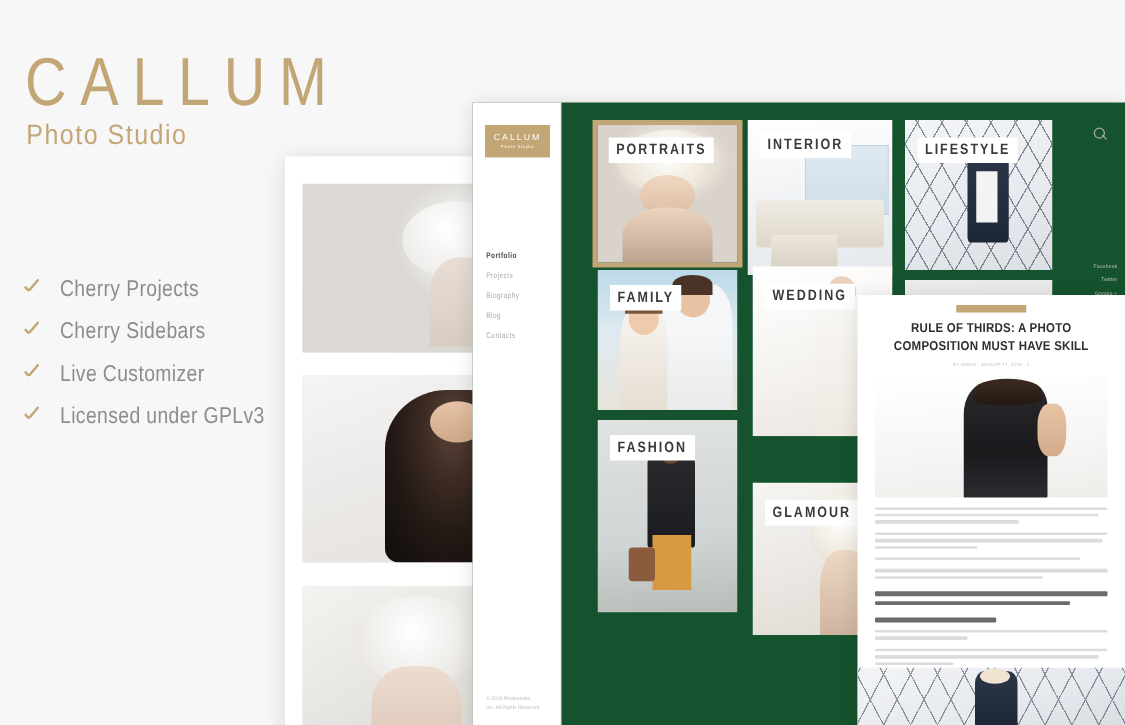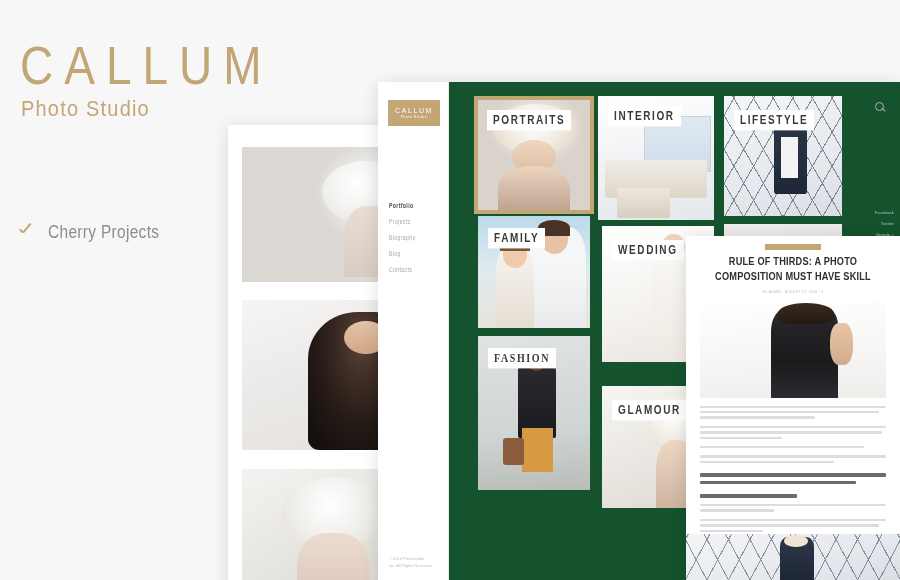--- a/index.html
+++ b/index.html
@@ -102,20 +102,32 @@
 <div class="stage">
 
   <div class="promo">
     <div class="brand-title">CALLUM</div>
     <div class="brand-sub">Photo Studio</div>
 
     <ul class="features">
       <li>
         <span class="tick"></span>
         <span class="feat-label">Cherry Projects</span>
+      </li>
+      <li>
+        <span class="tick"></span>
+        <span class="feat-label">Cherry Sidebars</span>
+      </li>
+      <li>
+        <span class="tick"></span>
+        <span class="feat-label">Live Customizer</span>
+      </li>
+      <li>
+        <span class="tick"></span>
+        <span class="feat-label">Licensed under GPLv3</span>
       </li>
     </ul>
   </div>
 
   <div class="panel panel-back">
     <div class="ph" style="position:absolute;left:14px;top:22px;width:182px;height:135px;">
       <div class="grad" style="background:
         radial-gradient(ellipse 45% 55% at 72% 34%, #fdfdfd 0%, #e9e8e6 45%, #dcd9d4 70%),
         linear-gradient(140deg,#f3f2f0 0%,#e2e0dc 55%,#d6d3ce 100%);"></div>
       <div style="position:absolute;right:8%;top:10%;width:48%;height:46%;border-radius:50%;
@@ -218,36 +230,36 @@
             background:linear-gradient(180deg,#f5f6f7 40%,#e9eaec 100%);border-radius:30% 30% 0 0;"></div>
         <div style="position:absolute;left:56%;top:8%;width:24%;height:26%;border-radius:50%;background:#e8c3a3;"></div>
         <div style="position:absolute;left:54%;top:4%;width:28%;height:14%;border-radius:50% 50% 0 0;background:#4a3326;"></div>
         <div style="position:absolute;left:16%;top:26%;width:34%;height:74%;
             background:linear-gradient(180deg,#f7f4f0 0%,#e6ded3 100%);border-radius:34% 34% 0 0;"></div>
         <div style="position:absolute;left:22%;top:22%;width:22%;height:24%;border-radius:50%;background:#f0cbab;"></div>
         <div style="position:absolute;left:20%;top:18%;width:26%;height:13%;border-radius:50% 50% 0 0;background:#7a5637;"></div>
         <div class="cap" style="left:10px;top:12px;">FAMILY</div>
       </div>
 
-      <div class="tile" style="left:128px;top:130px;width:112px;height:136px;">
+      <div class="tile" style="left:128px;top:117px;width:112px;height:136px;">
         <div class="img" style="background:linear-gradient(165deg,#ffffff 0%,#f6f4f1 50%,#eae6e0 100%);"></div>
         <div style="position:absolute;left:44%;top:8%;width:46%;height:92%;
             background:linear-gradient(180deg,#fbfaf8 0%,#eee9e2 100%);border-radius:38% 30% 6% 6%;"></div>
         <div style="position:absolute;left:54%;top:6%;width:20%;height:18%;border-radius:50%;background:#ecd2bc;"></div>
         <div class="cap" style="left:10px;top:14px;">WEDDING</div>
       </div>
 
       <div class="tile" style="left:250px;top:128px;width:118px;height:108px;">
         <div class="img" style="background:linear-gradient(170deg,#ededed 0%,#e2e2e2 55%,#d6d5d3 100%);"></div>
         <div style="position:absolute;left:40%;top:22%;width:40%;height:78%;
             background:linear-gradient(180deg,#7a5336 0%,#4b3423 100%);border-radius:40% 40% 0 0;"></div>
         <div class="cap" style="left:10px;top:14px;">COMMERCIAL</div>
       </div>
 
-      <div class="tile" style="left:4px;top:240px;width:112px;height:154px;font-family:Liberation Serif, serif;">
+      <div class="tile" style="left:4px;top:240px;width:112px;height:154px;">
         <div class="img" style="background:linear-gradient(175deg,#dfe3e2 0%,#cfd5d4 62%,#b9bcb8 100%);"></div>
         <div style="position:absolute;left:36%;top:14%;width:34%;height:52%;
             background:linear-gradient(180deg,#2b2b30 0%,#1b1b1f 100%);border-radius:16% 16% 4% 4%;"></div>
         <div style="position:absolute;left:44%;top:10%;width:17%;height:13%;border-radius:50%;background:#6b4a32;"></div>
         <div style="position:absolute;left:39%;top:60%;width:28%;height:28%;background:#d79a42;"></div>
         <div style="position:absolute;left:22%;top:66%;width:19%;height:18%;background:#8c5a3c;border-radius:3px;"></div>
         <div class="cap" style="left:10px;top:12px;">FASHION</div>
       </div>
 
       <div class="tile" style="left:128px;top:290px;width:112px;height:122px;">

